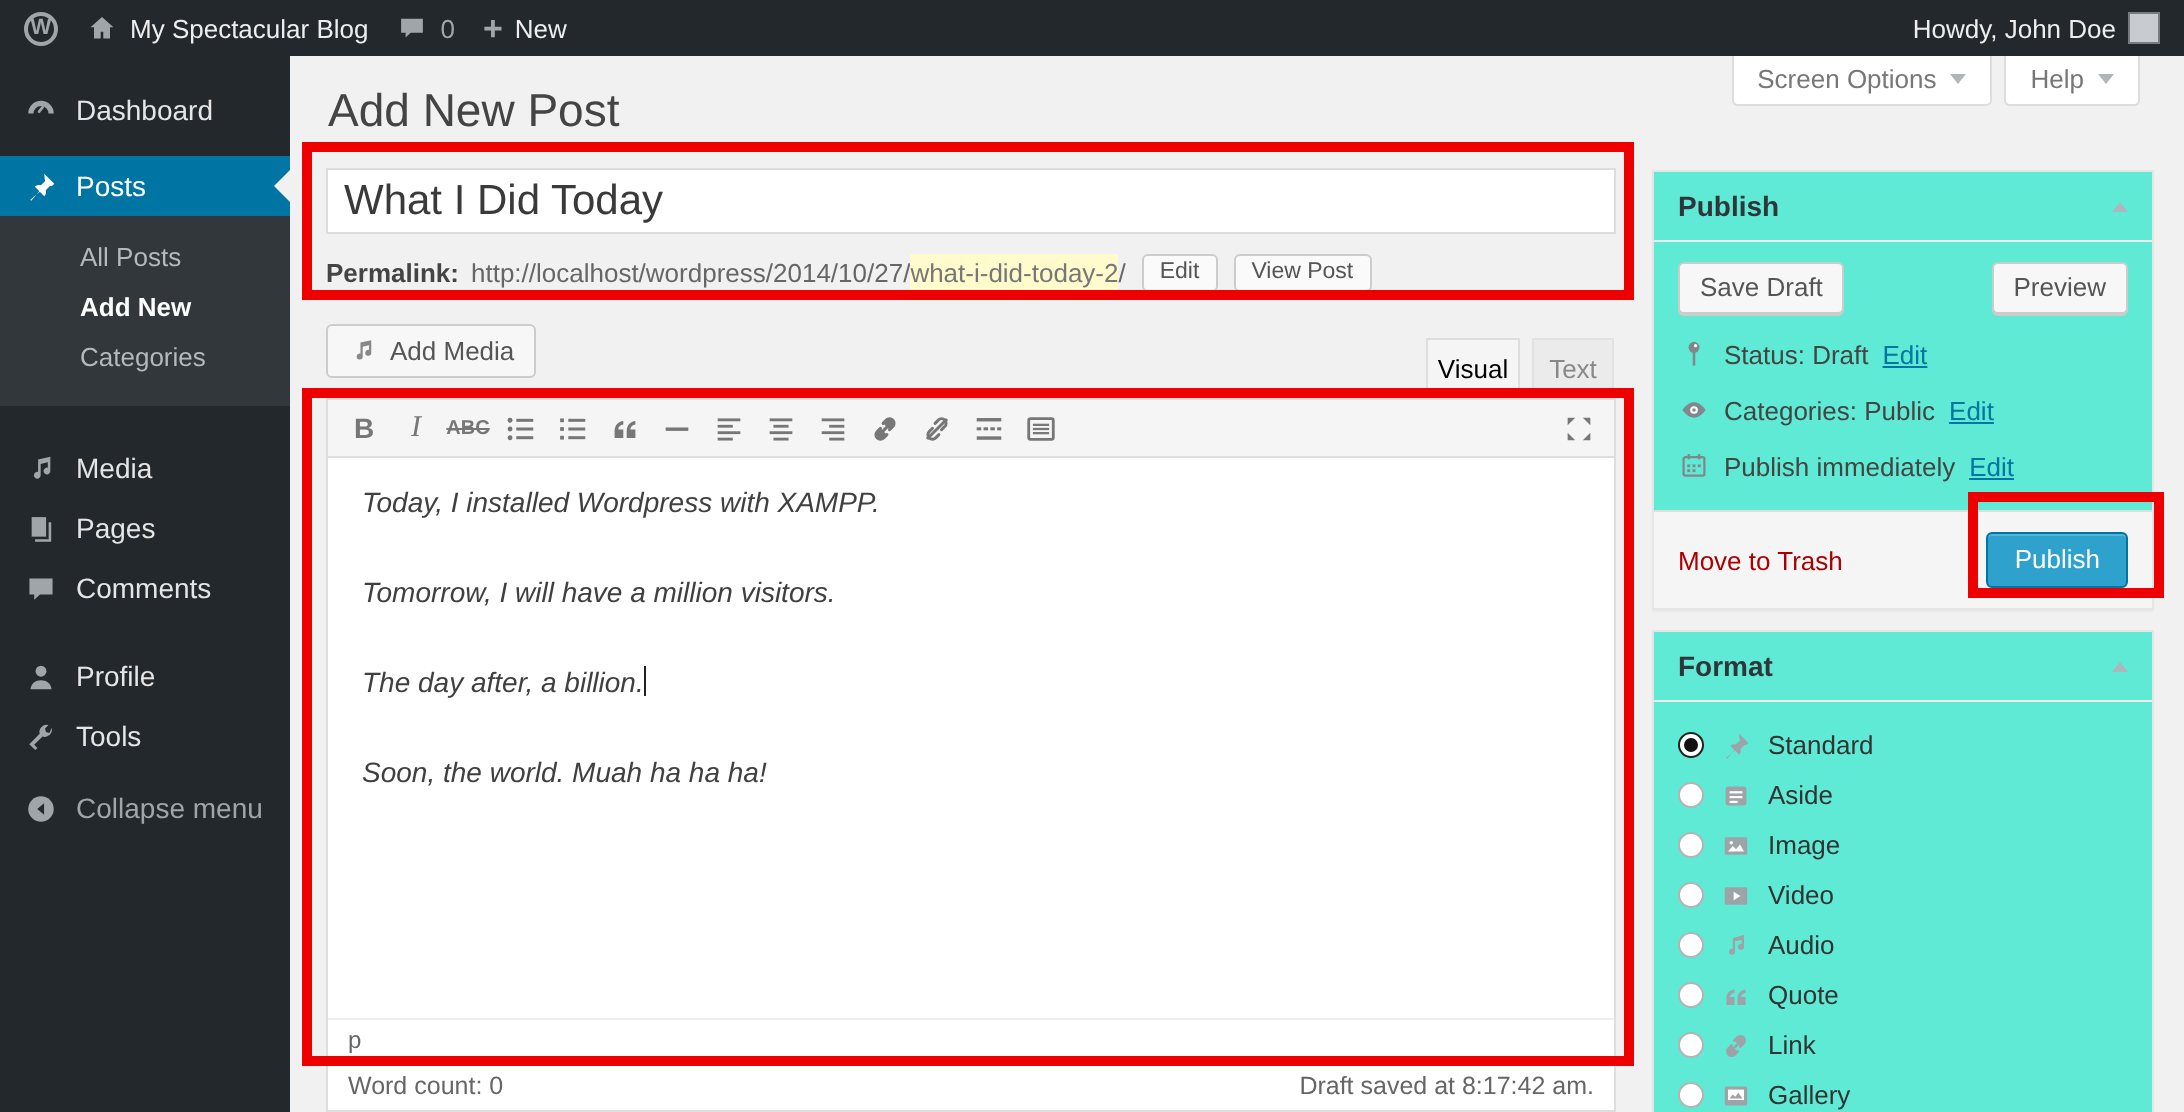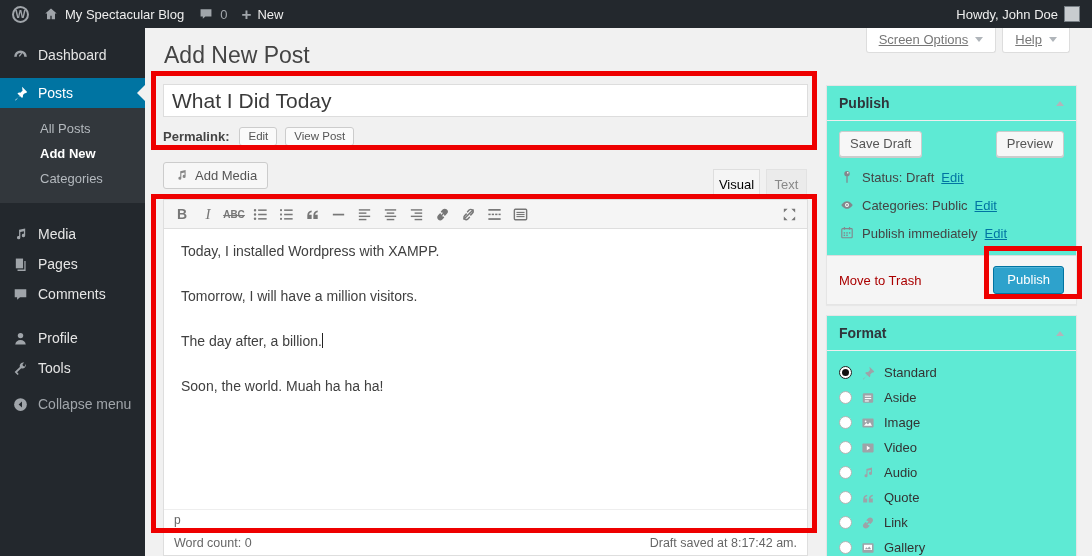--- a/index.html
+++ b/index.html
@@ -31,21 +31,21 @@
   .submenu { background:#32373c; padding:8px 0 12px; }
   .submenu-item { height:25px; line-height:25px; padding-left:40px; font-size:13px; color:#b4b9be; cursor:pointer; }
   .submenu-item.current { color:#ffffff; font-weight:bold; }
   .menu-gap { height:12px; }
   .menu-item.dim { color:#a0a5aa; }
 
   
   .page-title { position:absolute; left:164px; top:42px; font-size:23px; font-weight:400; color:#444; z-index:5; }
   .meta-links { position:absolute; top:28px; right:22px; display:flex; gap:6px; z-index:5; }
   .meta-btn { background:#fff; border:1px solid #dddddd; border-top:none; border-radius:0 0 3px 3px;
-    color:#777; font-size:13px; padding:4px 12px 5px; display:flex; align-items:center; gap:7px; cursor:pointer;text-decoration:underline; }
+    color:#777; font-size:13px; padding:4px 12px 5px; display:flex; align-items:center; gap:7px; cursor:pointer; }
   .tri-down { width:0; height:0; border-left:4px solid transparent; border-right:4px solid transparent;
     border-top:5px solid #b0b5ba; }
   .tri-up { width:0; height:0; border-left:4px solid transparent; border-right:4px solid transparent;
     border-bottom:5px solid #b0b5ba; }
 
   
   .title-input { position:absolute; left:163px; top:84px; width:645px; height:33px; border:1px solid #ddd;
     background:#fff; font-family:"Liberation Sans",sans-serif; font-size:21px; color:#3a3a3a; padding:2px 8px; outline:none; z-index:5; }
   .permalink-row { position:absolute; left:163px; top:124px; width:650px; height:24px; display:flex;
     align-items:center; gap:4px; font-size:13px; color:#666; z-index:5; white-space:nowrap; }
@@ -70,21 +70,21 @@
   .mce-toolbar { height:29px; background:#f5f5f5; border-bottom:1px solid #dedede; display:flex;
     align-items:center; padding:0 6px; gap:2px; flex:none; }
   .tb-btn { width:24px; height:22px; display:flex; align-items:center; justify-content:center;
     color:#777; cursor:pointer; border-radius:2px; flex:none; }
   .tb-btn svg { width:17px; height:17px; fill:#777; }
   .tb-b { font-weight:bold; font-size:14px; }
   .tb-i { font-style:italic; font-family:"Liberation Serif",serif; font-size:15px; }
   .tb-abc { font-size:10px; font-weight:bold; text-decoration:line-through; }
   .tb-spacer { flex:1; }
   .mce-content { flex:1; padding:14px 17px; overflow:hidden; font-size:14px; color:#404040; }
-  .mce-content p { margin:0 0 29px; }
+  .mce-content p { margin:0 0 29px;font-style:italic; }
   .caret { display:inline-block; width:1px; height:15px; background:#222; vertical-align:-2px; }
   .mce-path { height:21px; border-top:1px solid #eeeeee; font-size:12px; color:#666;
     display:flex; align-items:center; padding:0 10px; flex:none; }
 
   .wordcount-bar { position:absolute; left:163px; top:531px; width:645px; height:25px; background:#fff;
     border:1px solid #dedede; border-top:none; display:flex; align-items:center; justify-content:space-between;
     padding:0 10px; font-size:12.5px; color:#666; z-index:4; }
 
   
   .postbox { position:absolute; left:826px; width:251px; background:#5eead4; border:1px solid #e5e5e5;
@@ -228,20 +228,21 @@
   </div>
   <div class="meta-btn">
     <span>Help</span>
     <span class="tri-down"></span>
   </div>
 </div>
 
 <input class="title-input" type="text" value="What I Did Today" style="">
 <div class="permalink-row">
   <span class="plabel">Permalink:</span>
+  <span><span>http://localhost/wordpress/2014/10/27/</span><span class="slug">what-i-did-today-2</span><span>/</span></span>
   <button class="small-btn">Edit</button>
   <button class="small-btn">View Post</button>
 </div>
 
 <div class="addmedia-btn">
   <svg viewBox="0 0 20 20">
       <path d="M8.3 4.4l7.2-1.6v8.4a2 2 0 1 1-1.5-1.94V6.1l-4.2 1v6.6a2 2 0 1 1-1.5-1.94z"></path>
     </svg>
   <span>Add Media</span>
 </div>

